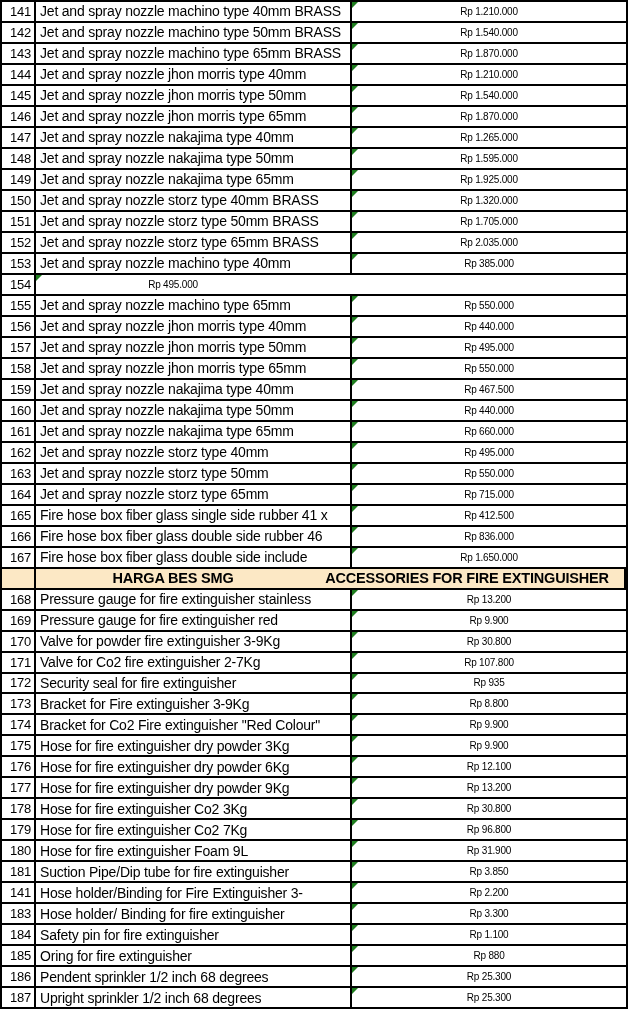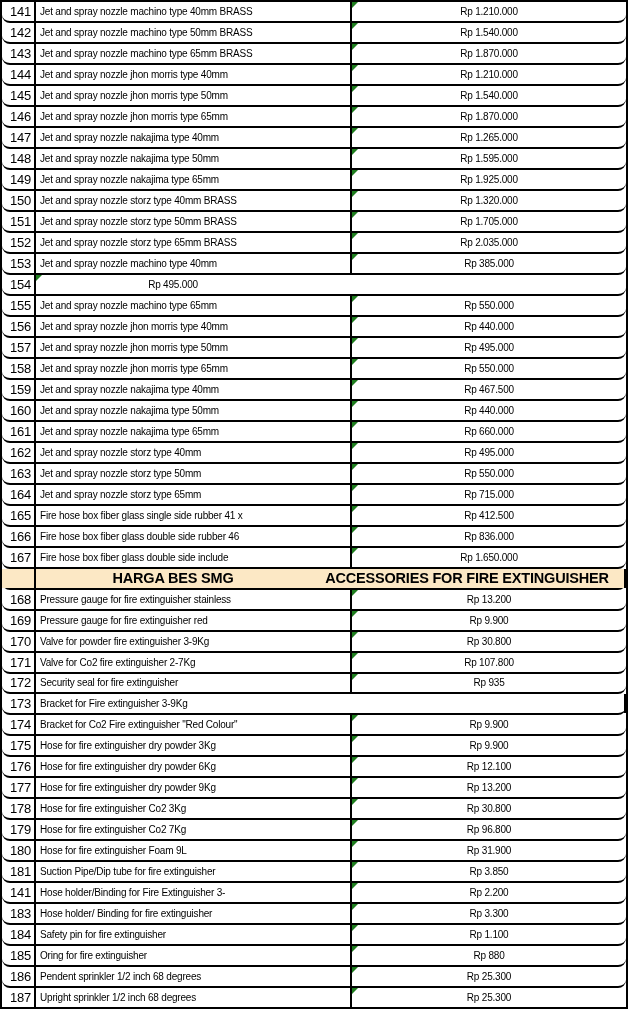--- a/index.html
+++ b/index.html
@@ -18,21 +18,20 @@
     flex-direction: column;
     background: #fff;
     overflow: hidden;
   }
   .row {
     flex: 1 1 0;
     display: flex;
     align-items: stretch;
     border-bottom: 2px solid var(--border, #000);
     min-height: 0;
-    border-radius: 8px;
   }
   .row:last-child { border-bottom: none; }
   .cell {
     display: flex;
     align-items: center;
     box-sizing: border-box;
     white-space: nowrap;
     overflow: hidden;
     color: #000;
     letter-spacing: -0.2px;
@@ -42,21 +41,21 @@
     flex: 0 0 34px;
     justify-content: flex-end;
     padding-right: 3px;
     border-right: 2px solid var(--border, #000);
     font-size: 13px;
   }
   .col-desc {
     flex: 1 1 auto;
     padding-left: 4px;
     border-right: 2px solid var(--border, #000);
-    font-size: 10px;
+    font-size: 14px;
   }
   .col-price {
     width: 274px;
     flex: 0 0 274px;
     justify-content: center;
     font-weight: normal;
     font-size: 10px;
     position: relative;
   }
   .row.section .cell {
@@ -243,20 +242,21 @@
       <div class="cell col-price">Rp 107.800<span class="err-tri"></span></div>
     </div>
     <div class="row">
       <div class="cell col-no">172</div>
       <div class="cell col-desc">Security seal for fire extinguisher</div>
       <div class="cell col-price">Rp 935<span class="err-tri"></span></div>
     </div>
     <div class="row">
       <div class="cell col-no">173</div>
       <div class="cell col-desc">Bracket for Fire extinguisher 3-9Kg</div>
+      <div class="cell col-price">Rp 8.800<span class="err-tri"></span></div>
     </div>
     <div class="row">
       <div class="cell col-no">174</div>
       <div class="cell col-desc">Bracket for Co2 Fire extinguisher "Red Colour"</div>
       <div class="cell col-price">Rp 9.900<span class="err-tri"></span></div>
     </div>
     <div class="row">
       <div class="cell col-no">175</div>
       <div class="cell col-desc">Hose for fire extinguisher dry powder 3Kg</div>
       <div class="cell col-price">Rp 9.900<span class="err-tri"></span></div>

